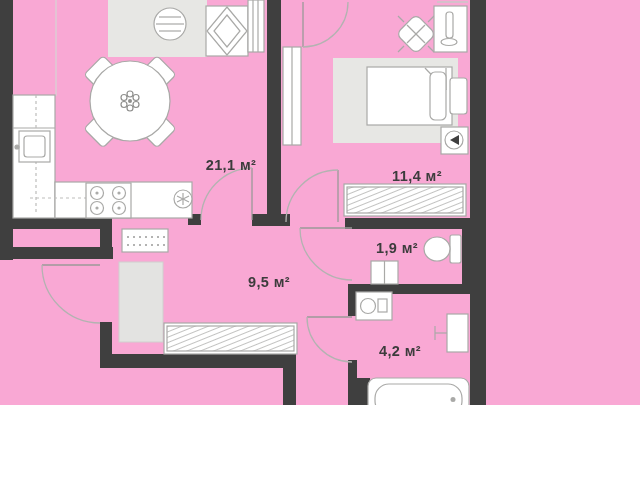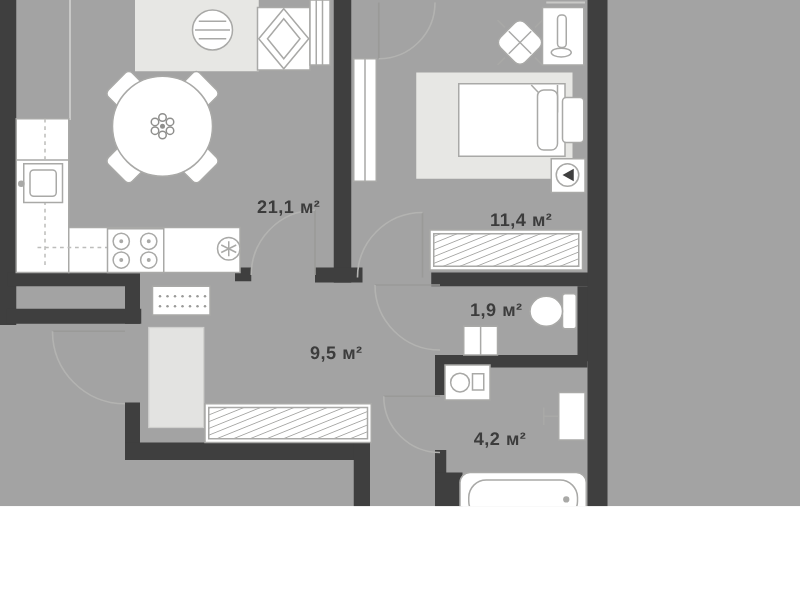--- a/index.html
+++ b/index.html
@@ -1,16 +1,16 @@
 <!DOCTYPE html>
 <html><head>
 <meta charset="utf-8">
 <style>
   html,body{margin:0;padding:0;background:#fff;}
-  .canvas{width:640px;height:405px;position:relative;background:#a3a3a3;overflow:hidden;
+  .canvas{width:640px;height:405px;position:relative;background:#f9a8d4;overflow:hidden;
           font-family:"Liberation Sans", sans-serif;}
   svg{display:block}
   text.room-label{font-family:"Liberation Sans", sans-serif;font-size:14.5px;font-weight:700;
                   fill:#3c3c3c;letter-spacing:.4px;}
 </style>
 </head>
 <body>
 
 <div class="canvas">
 <svg width="640" height="480" viewBox="0 0 640 480">

